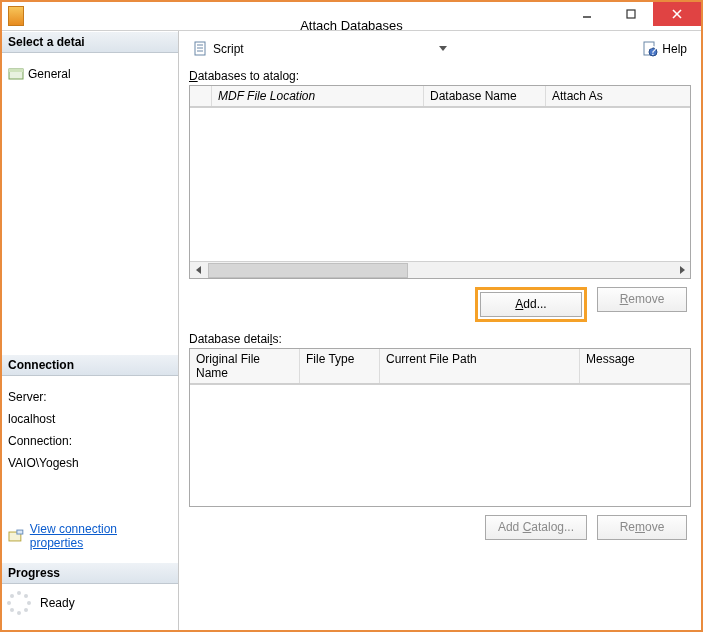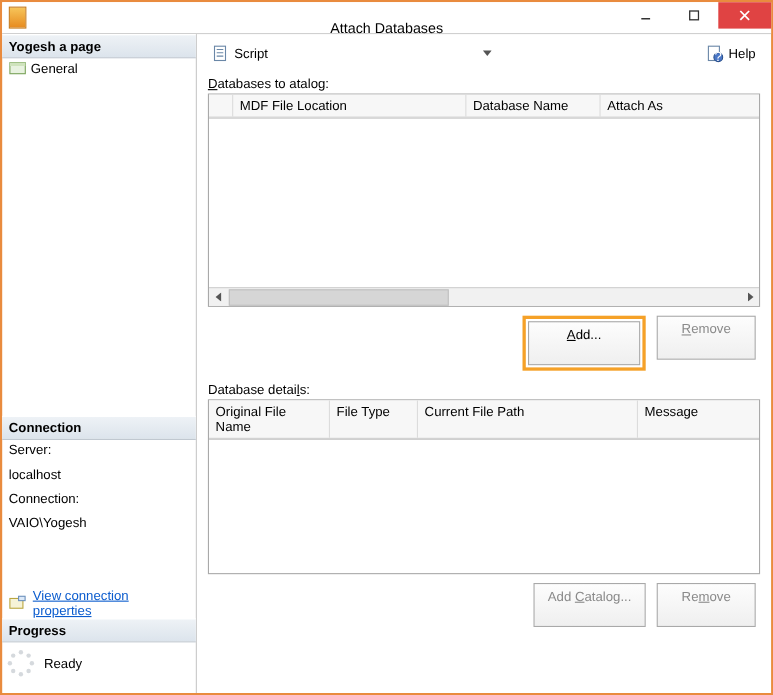--- a/index.html
+++ b/index.html
@@ -8,21 +8,21 @@
   .titlebar { height: 28px; background: #fff; display: flex; align-items: center; position: relative; }
   .titlebar .app-icon { width: 16px; height: 20px; margin-left: 6px; background: linear-gradient(#f7c55a,#e78b1f); border: 1px solid #c77a1a; }
   .titlebar .title { position: absolute; left: 0; right: 0; text-align: center; font-size: 13px; color: #000; pointer-events: none; margin-top: 18px; }
   .titlebar .sysbtns { margin-left: auto; display: flex; height: 100%; }
   .sysbtn { width: 44px; height: 24px; display: flex; align-items: center; justify-content: center; color: #333; }
   .sysbtn.close { background: #e04343; color: #fff; width: 48px; }
   .sysbtn svg { display: block; }
   .body { flex: 1; display: flex; border-top: 1px solid #d0d0d0; }
   .leftpane { width: 177px; border-right: 1px solid #c8c8c8; display: flex; flex-direction: column; }
   .section-hdr { background: linear-gradient(#eef2f6,#dce4ec); border-top: 1px solid #fff; border-bottom: 1px solid #c0c8d0; padding: 3px 6px; font-weight: bold; color: #000; }
-  .section-body { padding: 0 6px; }
+  .section-body { padding: 12px 6px; }
   .page-item { display: flex; align-items: center; gap: 4px; padding: 2px 0; }
   .page-item .ico { width: 16px; height: 14px; }
   .spacer { flex: 1; }
   .conn-line { padding: 2px 0 6px 0; }
   .link { color: #0b5cce; text-decoration: underline; display: flex; align-items: center; gap: 6px; margin-top: 46px; }
   .progress-row { display: flex; align-items: center; gap: 8px; padding: 6px 4px 14px 4px; }
   .spinner { width: 26px; height: 26px; }
   .rightpane { flex: 1; display: flex; flex-direction: column; padding: 6px 10px 8px 10px; }
   .toolbar { display: flex; align-items: center; gap: 6px; padding: 2px 0 8px 0; justify-content: space-between; }
   .tbtn { display: flex; align-items: center; gap: 4px; padding: 2px 4px; }
@@ -32,34 +32,34 @@
   .grid { border: 1px solid #a9a9a9; background: #fff; }
   .grid .head { display: flex; border-bottom: 1px solid #cfcfcf; background: #f7f7f7; }
   .grid .head .col { padding: 3px 6px; border-right: 1px solid #dcdcdc; }
   .grid .head .col:last-child { border-right: none; }
   .grid .body { height: 154px; }
   .grid .body.sm { height: 122px; }
   .scrollbar { height: 17px; border-top: 1px solid #d0d0d0; background: #f1f1f1; display: flex; align-items: center; }
   .sarrow { width: 17px; height: 17px; display: flex; align-items: center; justify-content: center; }
   .sthumb { height: 15px; background: #d6d6d6; border: 1px solid #c0c0c0; margin: 0 1px; }
   .btnrow { display: flex; justify-content: flex-end; gap: 10px; padding: 8px 4px 8px 0; }
-  .btn { min-width: 90px; height: 40px; border: 1px solid #a9a9a9; background: linear-gradient(#fdfdfd,#efefef); text-align: center; line-height: 22px; padding: 0 12px; }
+  .btn { min-width: 90px; height: 25px; border: 1px solid #a9a9a9; background: linear-gradient(#fdfdfd,#efefef); text-align: center; line-height: 22px; padding: 0 12px; }
   .btn.disabled { color: #8a8a8a; }
   .hl { border: 3px solid #f5a128; padding: 2px; display: inline-block; }
   .hl .btn { min-width: 102px; }
   .footer { border-top: 1px solid #c8c8c8; padding: 10px 12px; display: flex; justify-content: flex-end; gap: 10px; }
   .footer .btn { min-width: 80px; }
   .ok { border: 1px solid #4a8fd6; background: linear-gradient(#f3f8fe,#e2eefc); }
   .u { text-decoration: underline; }
   .det-col1 { width: 110px; }
   .det-col2 { width: 80px; }
   .det-col3 { flex: 1; }
   .det-col4 { width: 110px; }
   .att-colspacer { width: 22px; }
-  .att-col1 { width: 212px; }
+  .att-col1 { width: 212px; font-style: italic; }
   .att-col2 { width: 122px; }
   .att-col3 { flex: 1; }
 </style>
 </head>
 <body>
 
 <div class="window">
 
   <div class="titlebar">
     <div class="app-icon"></div>
@@ -80,21 +80,21 @@
             <line x1="2" y1="2" x2="10" y2="10" stroke="#fff" stroke-width="1.6"></line>
             <line x1="10" y1="2" x2="2" y2="10" stroke="#fff" stroke-width="1.6"></line>
           </svg>
       </div>
     </div>
   </div>
 
   <div class="body">
 
     <div class="leftpane">
-      <div class="section-hdr">Yogesh a page</div>
+      <div class="section-hdr">Select a detai</div>
       <div class="section-body">
         <div class="page-item">
           <svg class="ico" viewBox="0 0 16 14">
               <rect x="1" y="2" width="14" height="10" fill="#e8f2e0" stroke="#7aa35a"></rect>
               <rect x="1" y="2" width="14" height="3" fill="#cfe3bd"></rect>
             </svg>
           <span>General</span>
         </div>
       </div>
 

